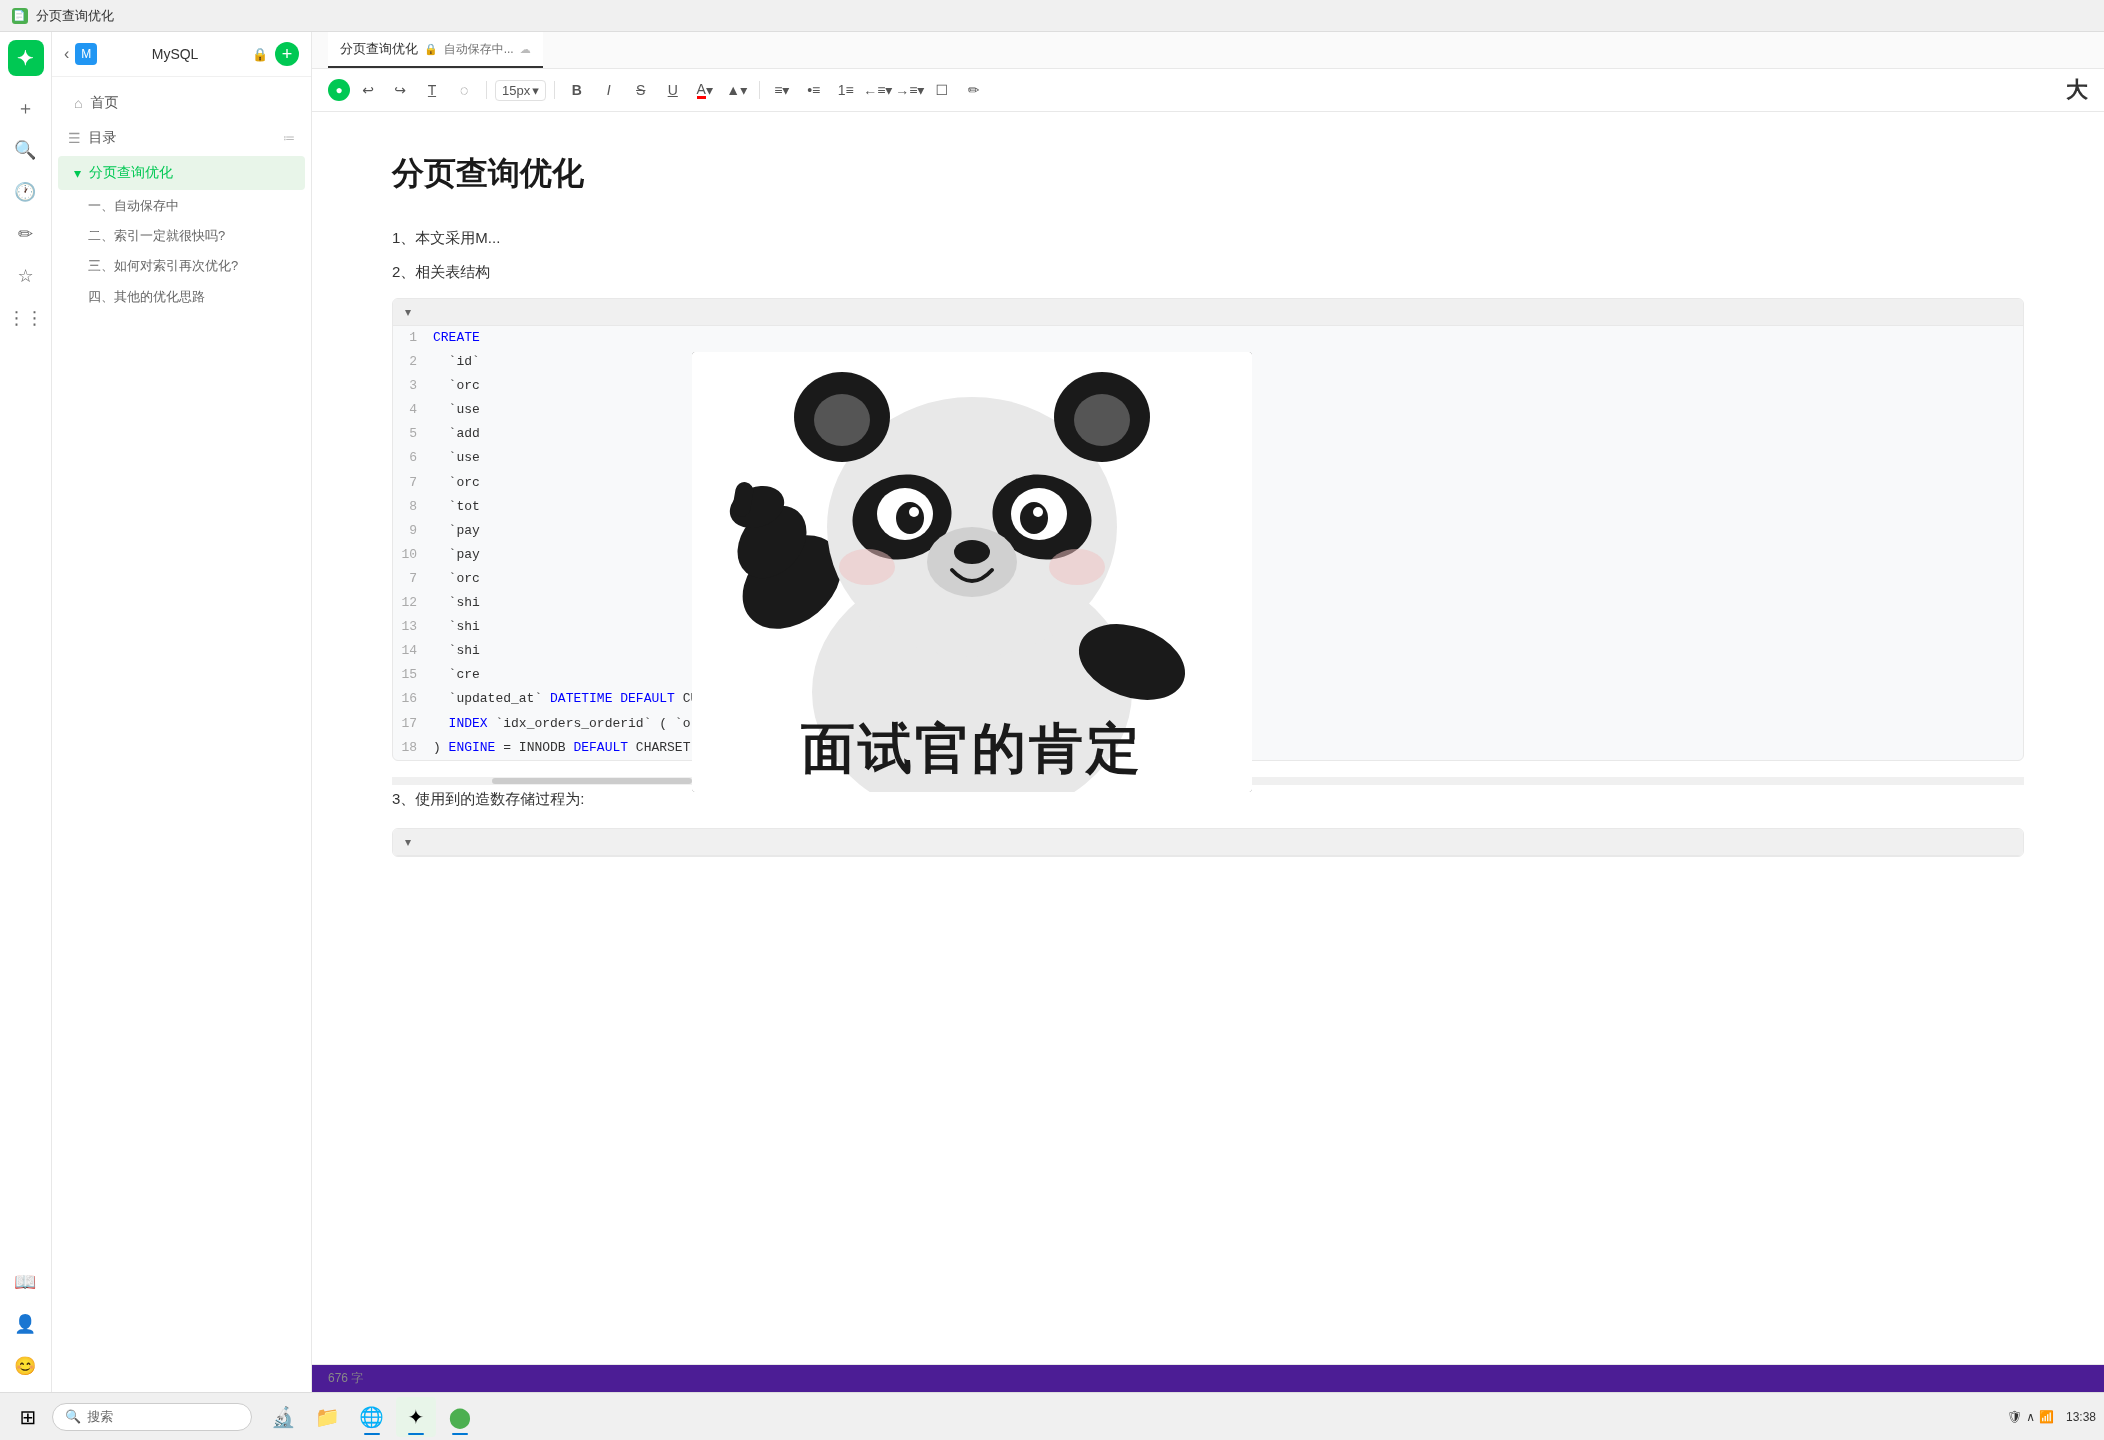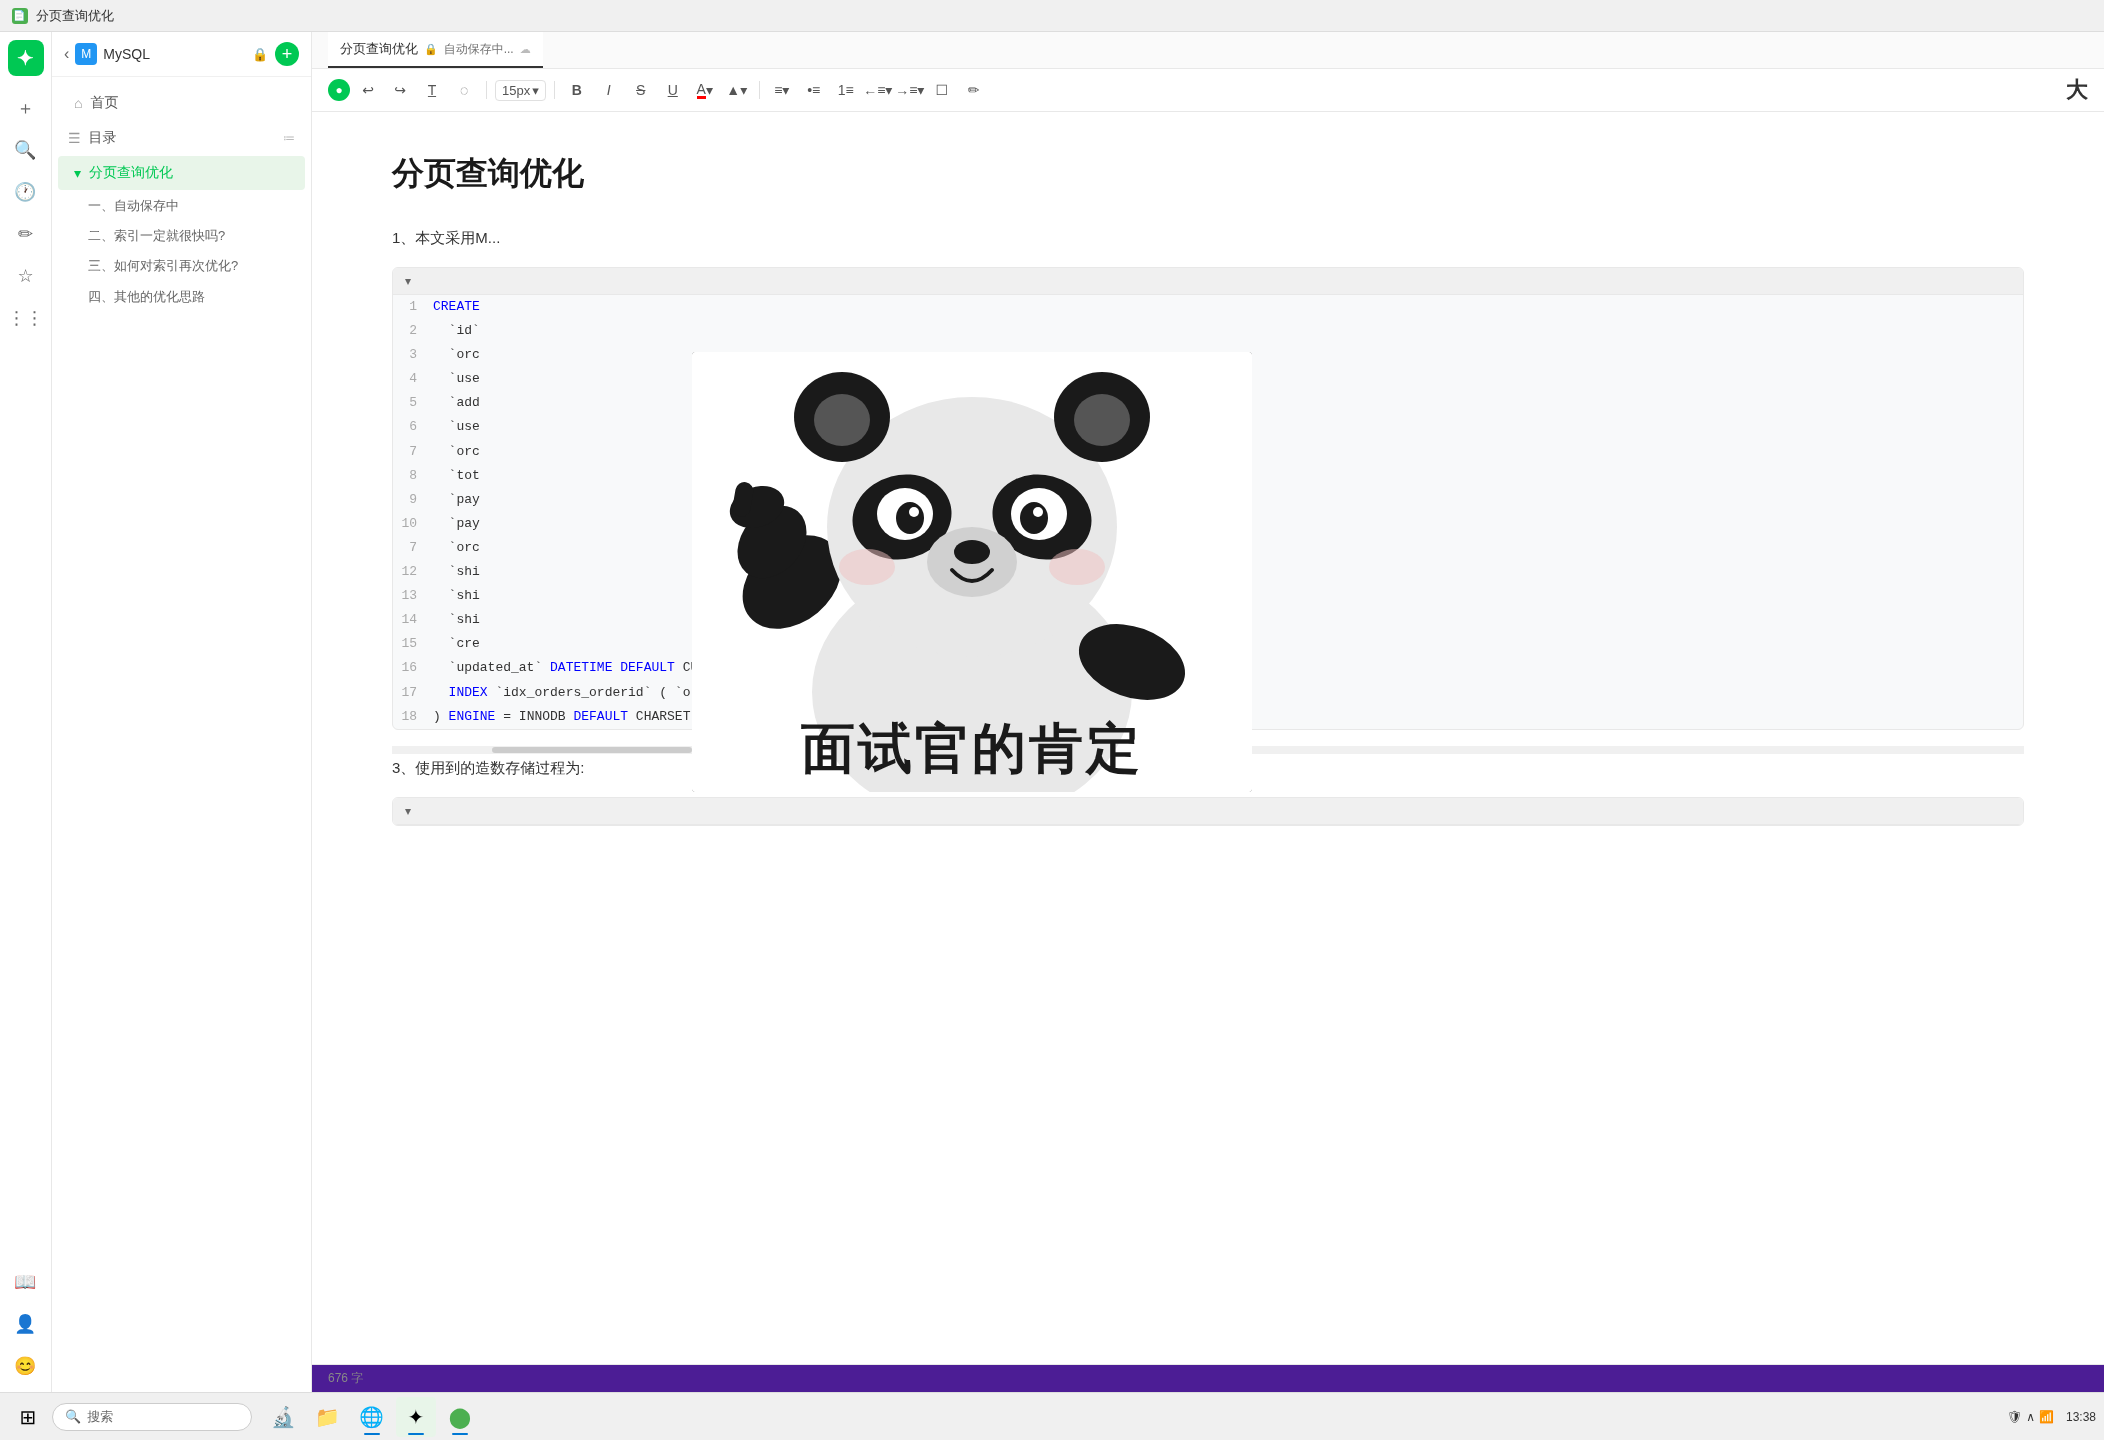--- a/index.html
+++ b/index.html
@@ -94,21 +94,21 @@
       font-size: 16px;
     }
     .sidebar-header .doc-icon {
       width: 22px; height: 22px;
       background: #2196F3;
       border-radius: 4px;
       display: flex; align-items: center; justify-content: center;
       color: white;
       font-size: 12px;
     }
-    .sidebar-header .title { font-weight: 500; flex: 1; }
+    .sidebar-header .title { font-weight: 500; flex: 1; text-align: center; }
     .sidebar-header .lock-icon { color: #999; font-size: 13px; }
     .sidebar-header .add-btn {
       width: 24px; height: 24px;
       background: #00c853;
       border-radius: 50%;
       display: flex; align-items: center; justify-content: center;
       color: white;
       font-size: 18px;
       cursor: pointer;
     }
@@ -528,20 +528,21 @@
       </div>
       <div class="toolbar-btn">☐</div>
       <div class="toolbar-btn">✏</div>
       <div style="margin-left:auto; font-size:22px; font-weight:bold; color:#333; cursor:pointer;">大</div>
     </div>
 
     <div class="editor-area">
       <div class="doc-title">分页查询优化</div>
 
       <div class="doc-paragraph">1、本文采用M...</div>
+      <div class="section-title">2、相关表结构</div>
 
       <div class="code-block-wrapper">
         <div class="code-block-header">
           <span class="chevron">▾</span>
         </div>
         <div class="code-content">
           <div class="code-line">
             <span class="line-num">1</span>
             <span class="line-code"><span class="kw-blue">CREATE</span></span>
           </div>

